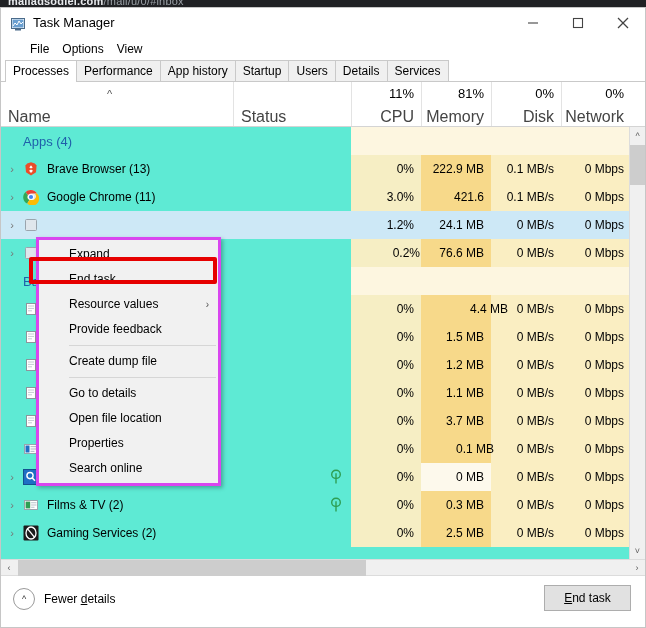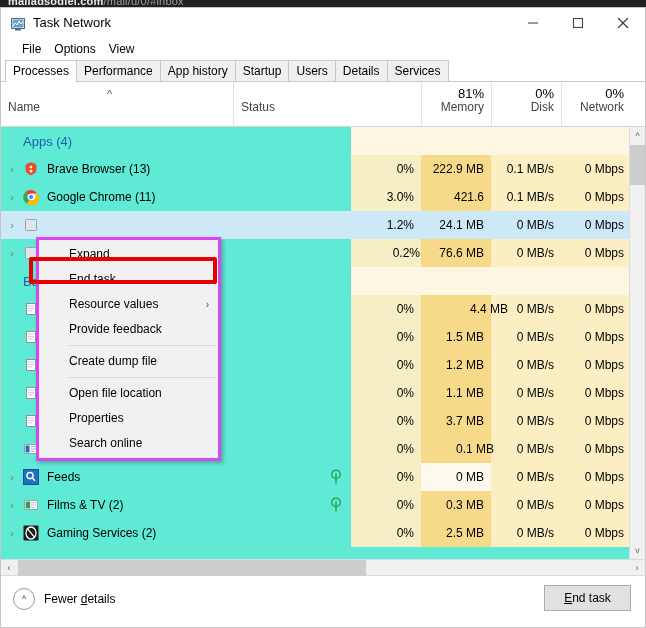--- a/index.html
+++ b/index.html
@@ -70,21 +70,21 @@
   #btn-minimize { right: 90px; }
   #btn-maximize { right: 45px; }
   #btn-close    { right: 0px;  }
   .win-btn svg { display: block; }
 
   
   #menu-bar {
     position: relative;
     height: 21px;
     background: #ffffff;
-    padding-left: 16px;
+    padding-left: 24px;
   }
   .menu-item {
     display: inline-block;
     padding: 2px 8px 2px 5px;
     font-size: 12px;
     color: #000;
     line-height: 16px;
   }
 
   
@@ -135,22 +135,22 @@
   .col-h:first-child { border-left: none; }
   .col-h .pct {
     position: absolute;
     top: 4px;
     right: 7px;
     font-size: 13px;
     color: #000;
   }
   .col-h .lbl {
     position: absolute;
-    bottom: 12px;
-    font-size: 12px;
+    bottom: 0;
+    font-size: 16px;
     color: #444;
   }
   .col-h.num .lbl { right: 7px; }
   .col-h.txt .lbl { left: 7px; }
   #sort-caret {
     position: absolute;
     left: 106px; top: 7px;
     font-size: 11px;
     color: #555;
     line-height: 10px;
@@ -365,21 +365,21 @@
 
   <div id="title-bar">
     <span id="app-icon">
       <svg width="16" height="16" viewBox="0 0 16 16">
         <rect x="1.5" y="2.5" width="13" height="10" fill="#fff" stroke="#4a6b8a" stroke-width="1"></rect>
         <rect x="2.5" y="3.5" width="11" height="8" fill="#6a9fd0"></rect>
         <polyline points="3,10 5,7 7,9 9,5 11,8 13,6" fill="none" stroke="#ffffff" stroke-width="1"></polyline>
         <rect x="5" y="13" width="6" height="1.5" fill="#4a6b8a"></rect>
       </svg>
     </span>
-    <span id="title-text">Task Network</span>
+    <span id="title-text">Task Manager</span>
 
     <div class="win-btn" id="btn-minimize">
       <svg width="12" height="12" viewBox="0 0 12 12">
           <line x1="1" y1="6" x2="11" y2="6" stroke="#444" stroke-width="1.1"></line>
         </svg>
     </div>
     <div class="win-btn" id="btn-maximize">
       <svg width="12" height="12" viewBox="0 0 12 12">
           <rect x="1.5" y="1.5" width="9" height="9" fill="none" stroke="#444" stroke-width="1.1"></rect>
         </svg>
@@ -400,20 +400,24 @@
     <span class="tab active">Processes</span><span class="tab">Performance</span><span class="tab">App history</span><span class="tab">Startup</span><span class="tab">Users</span><span class="tab">Details</span><span class="tab">Services</span>
   </div>
 
   <div id="col-header">
     <div class="col-h txt" style="left:0; width:232px;">
       <span class="lbl">Name</span>
       <span id="sort-caret">^</span>
     </div>
     <div class="col-h txt" style="left:232px; width:118px;">
       <span class="lbl">Status</span>
+    </div>
+    <div class="col-h num" style="left:350px; width:70px;">
+      <span class="pct">11%</span>
+      <span class="lbl">CPU</span>
     </div>
     <div class="col-h num" style="left:420px; width:70px;">
       <span class="pct">81%</span>
       <span class="lbl">Memory</span>
     </div>
     <div class="col-h num" style="left:490px; width:70px;">
       <span class="pct">0%</span>
       <span class="lbl">Disk</span>
     </div>
     <div class="col-h num" style="left:560px; width:70px;">
@@ -759,19 +763,20 @@
   </div>
 
   <div id="context-menu">
       <div class="cm-item"><span>Expand</span></div>
       <div class="cm-item"><span>End task</span></div>
       <div class="cm-item"><span>Resource values</span><span class="cm-sub">›</span></div>
       <div class="cm-item"><span>Provide feedback</span></div>
       <div class="cm-sep"></div>
       <div class="cm-item"><span>Create dump file</span></div>
       <div class="cm-sep"></div>
+      <div class="cm-item"><span>Go to details</span></div>
       <div class="cm-item"><span>Open file location</span></div>
       <div class="cm-item"><span>Properties</span></div>
       <div class="cm-item"><span>Search online</span></div>
     </div>
   <div id="red-highlight" style="border-color: rgb(230, 0, 0);"></div>
 
 </div>
 
 </body></html>

